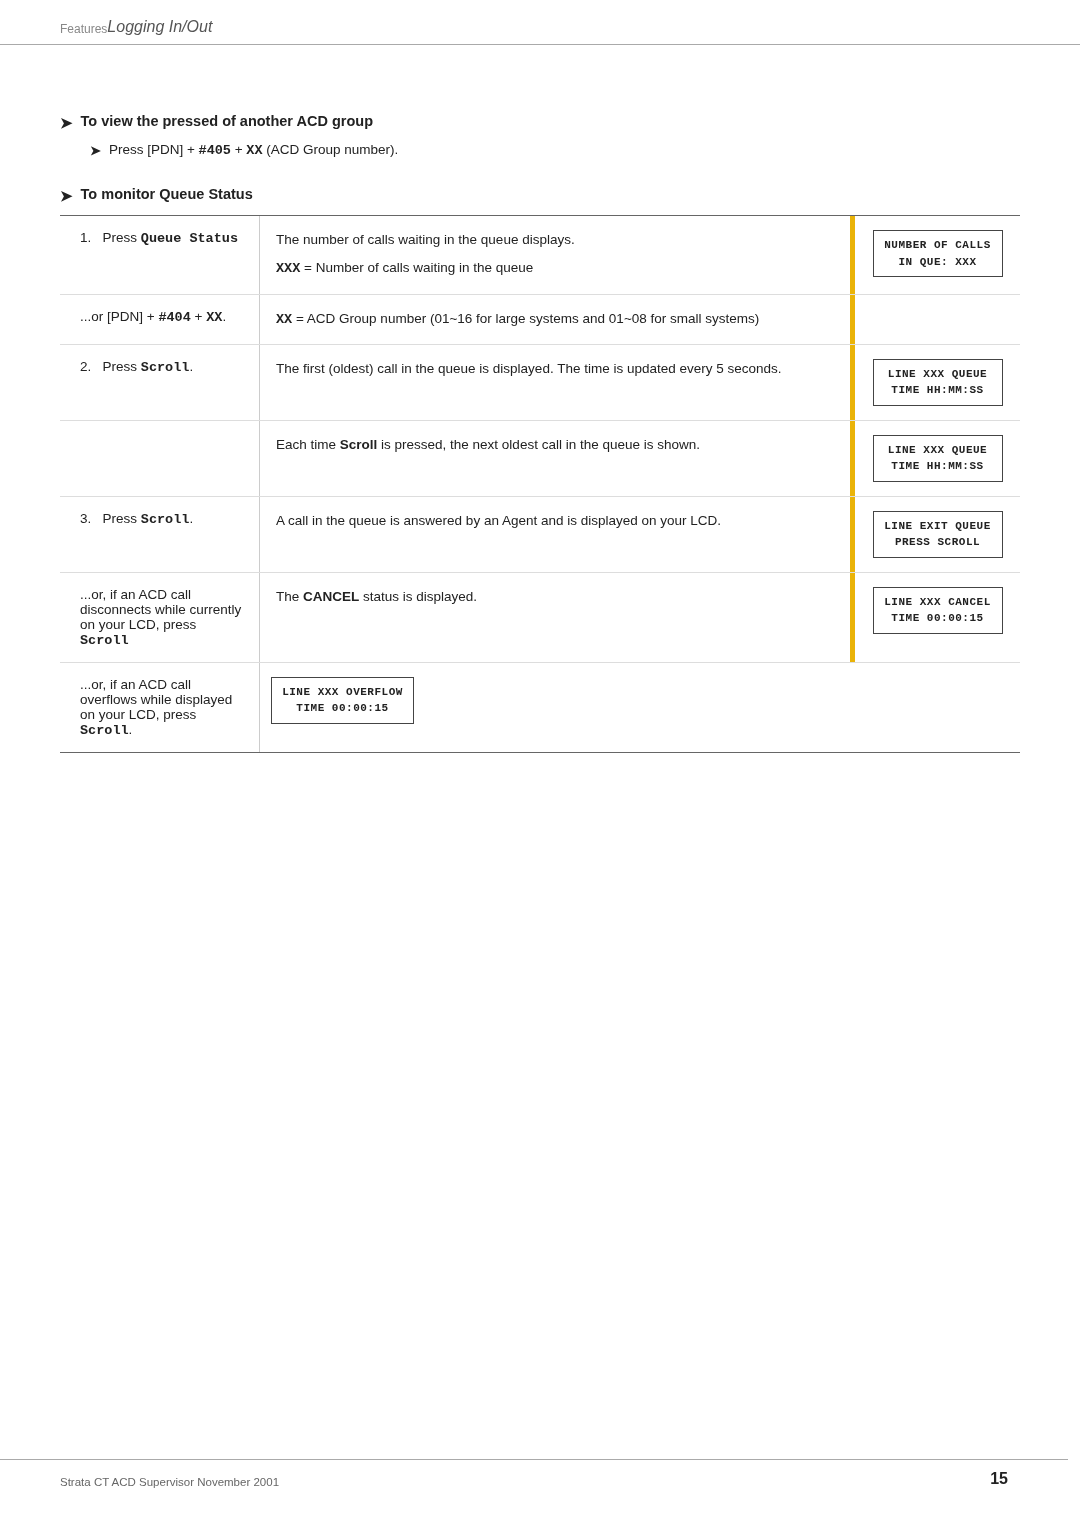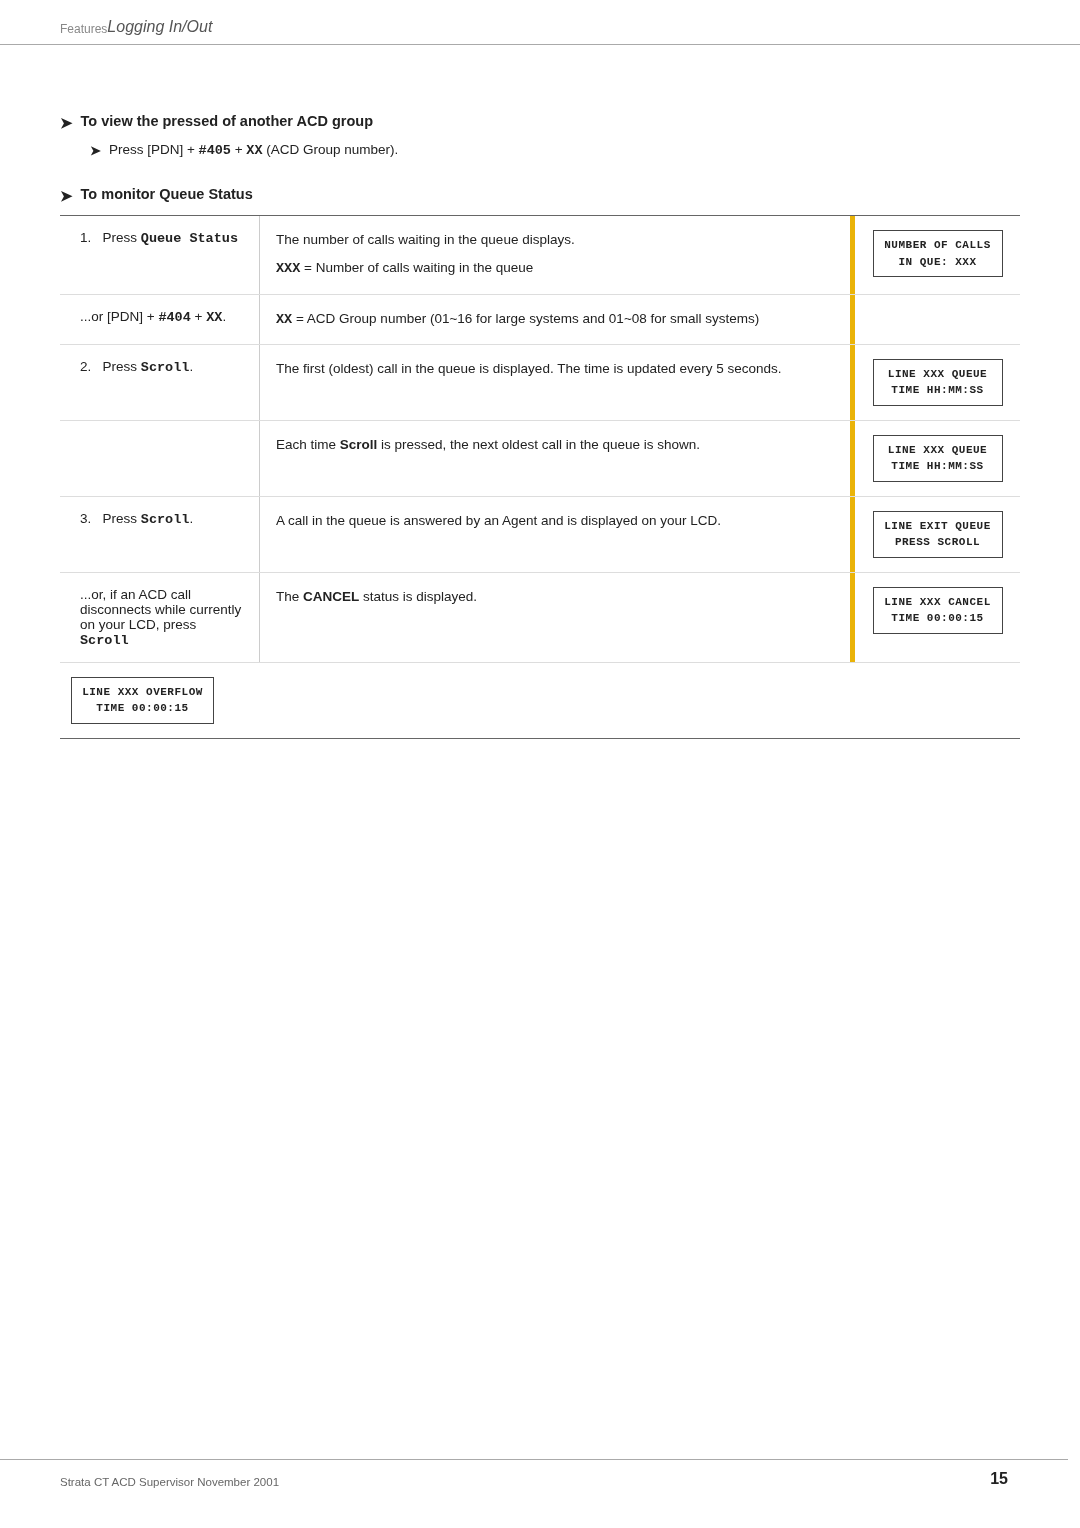--- a/index.html
+++ b/index.html
@@ -317,20 +317,23 @@
         </div>
         <div class="col-display">
           <div class="lcd-box">
             <span>LINE  XXX CANCEL</span><br>
             <span>TIME  00:00:15</span>
           </div>
         </div>
       </div>
 
       <div class="sub-row">
+        <div class="col-step-blank">
+          <span class="step-label">...or, if an ACD call overflows while displayed on your LCD, press <strong>Scroll</strong>.</span>
+        </div>
         <div class="col-display">
           <div class="lcd-box">
             <span>LINE  XXX OVERFLOW</span><br>
             <span>TIME  00:00:15</span>
           </div>
         </div>
       </div>
 
     </div>
 

